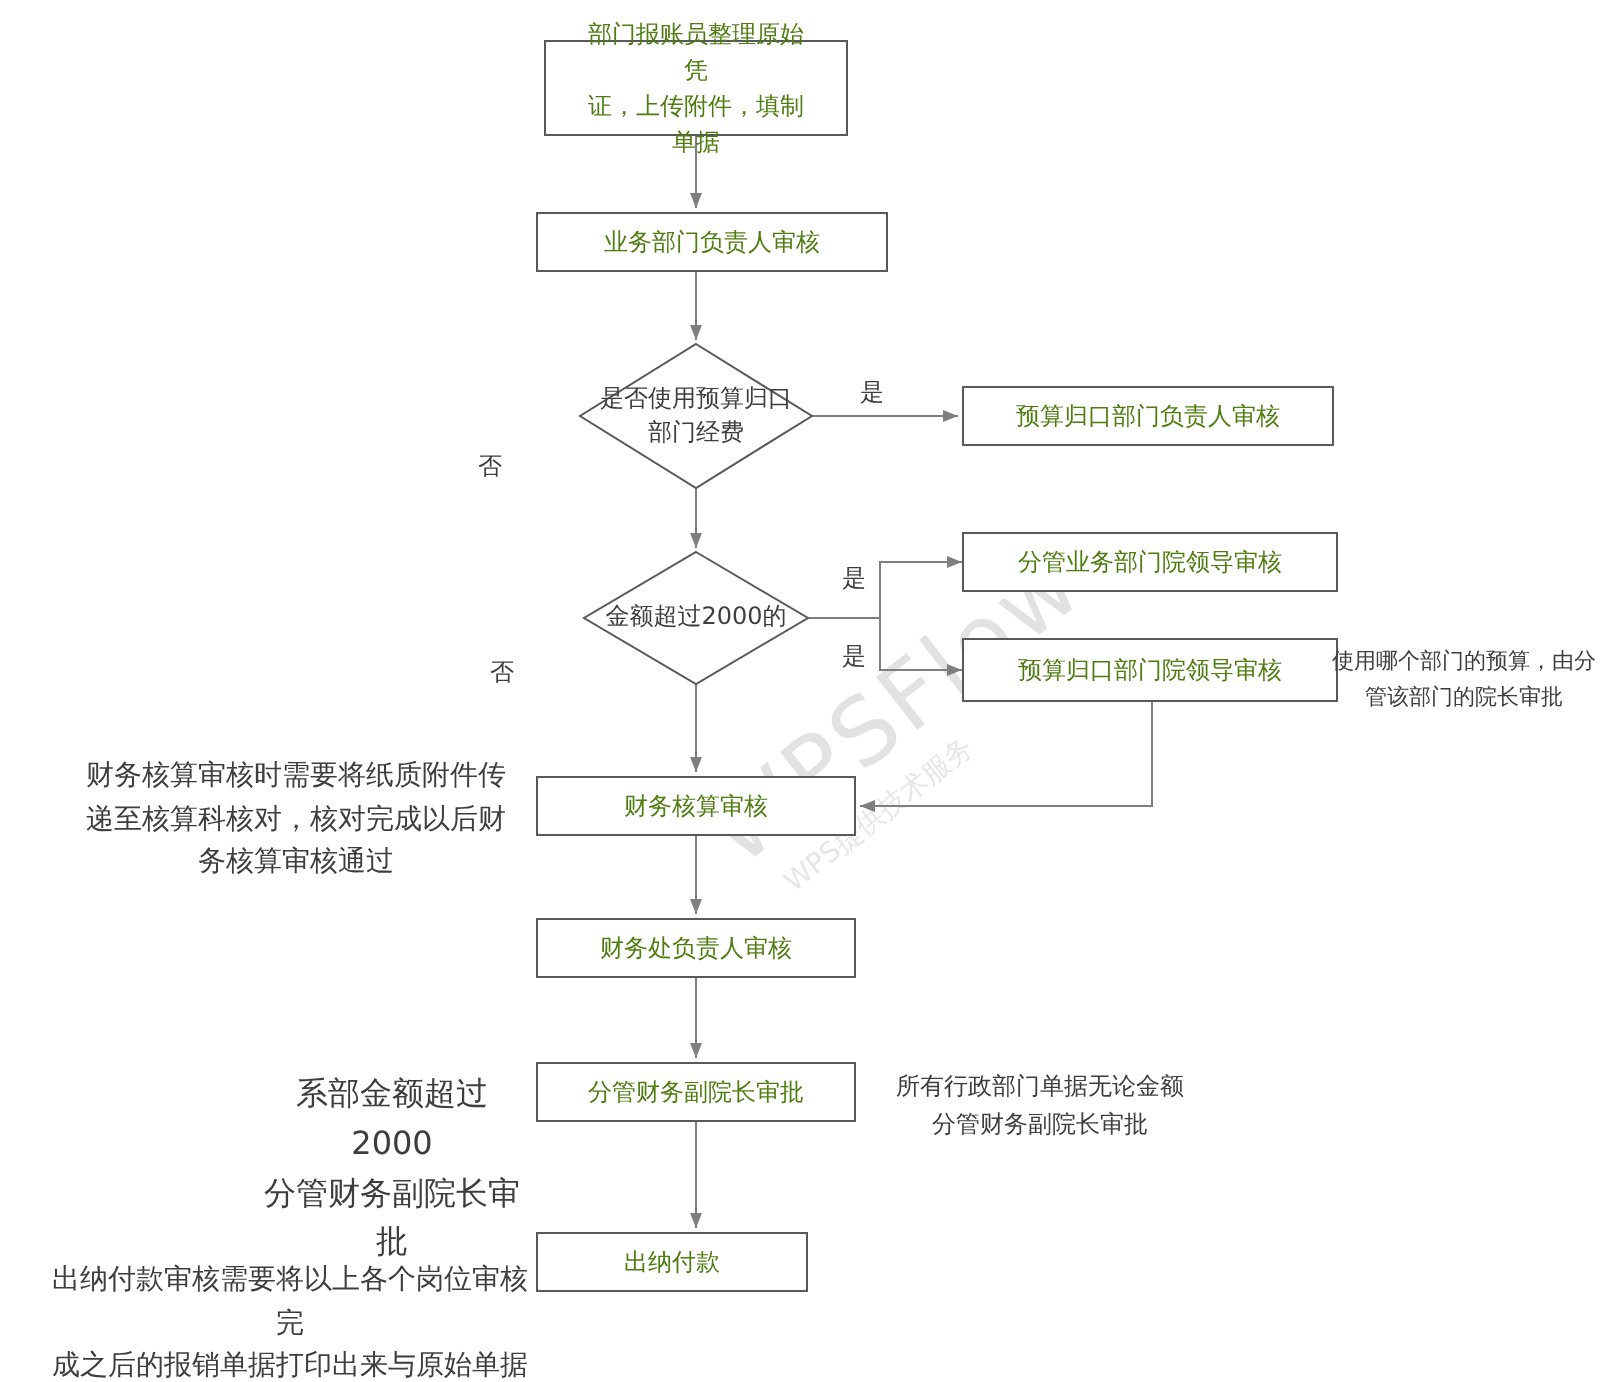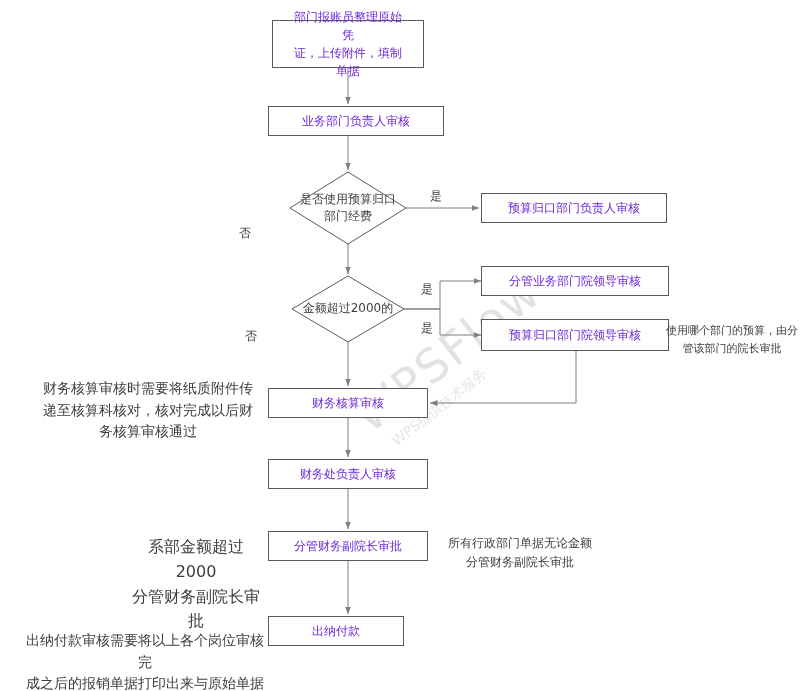--- a/index.html
+++ b/index.html
@@ -5,21 +5,21 @@
   html,body { margin:0; padding:0; background:#ffffff; }
   .canvas {
     position:relative; width:800px; height:691px; background:#ffffff;
     font-family:"DejaVu Sans","Liberation Sans",sans-serif;
     overflow:hidden;
   }
   .wire-layer { position:absolute; left:0; top:0; width:800px; height:691px; }
   .node {
     position:absolute; box-sizing:border-box;
     border:1px solid #595959; background:#ffffff;
-    color:#6d28d9; font-size:12px; line-height:1.5;
+    color:#4d7c0f; font-size:12px; line-height:1.5;
     display:flex; align-items:center; justify-content:center;
     text-align:center; white-space:pre-line; padding:2px 16px;
   }
   .diamond-label {
     position:absolute; box-sizing:border-box;
     color:#3d3d3d; font-size:12px; line-height:1.45;
     display:flex; align-items:center; justify-content:center;
     text-align:center; white-space:pre-line;
   }
   .edge-label {

